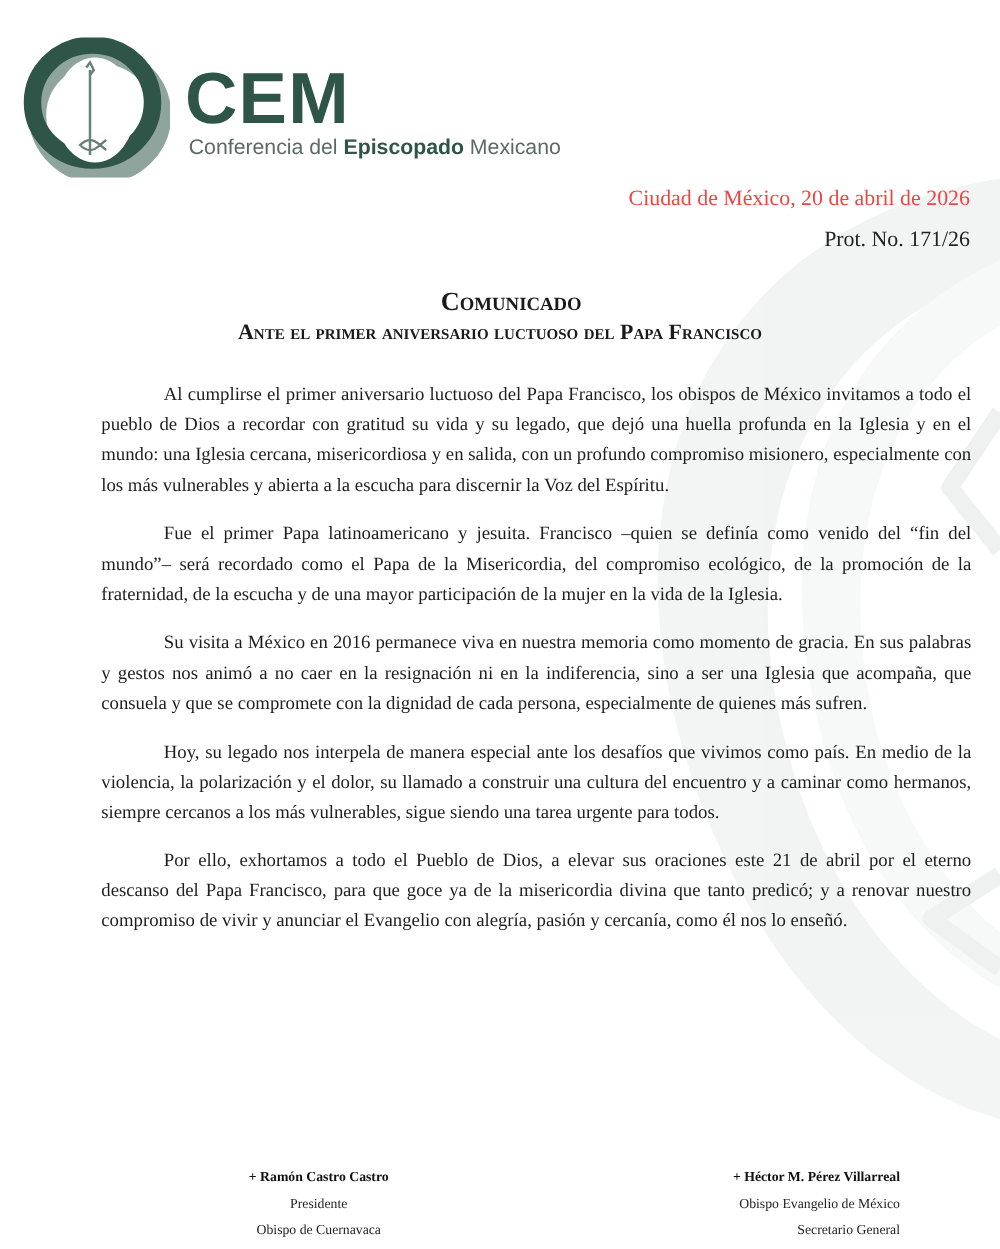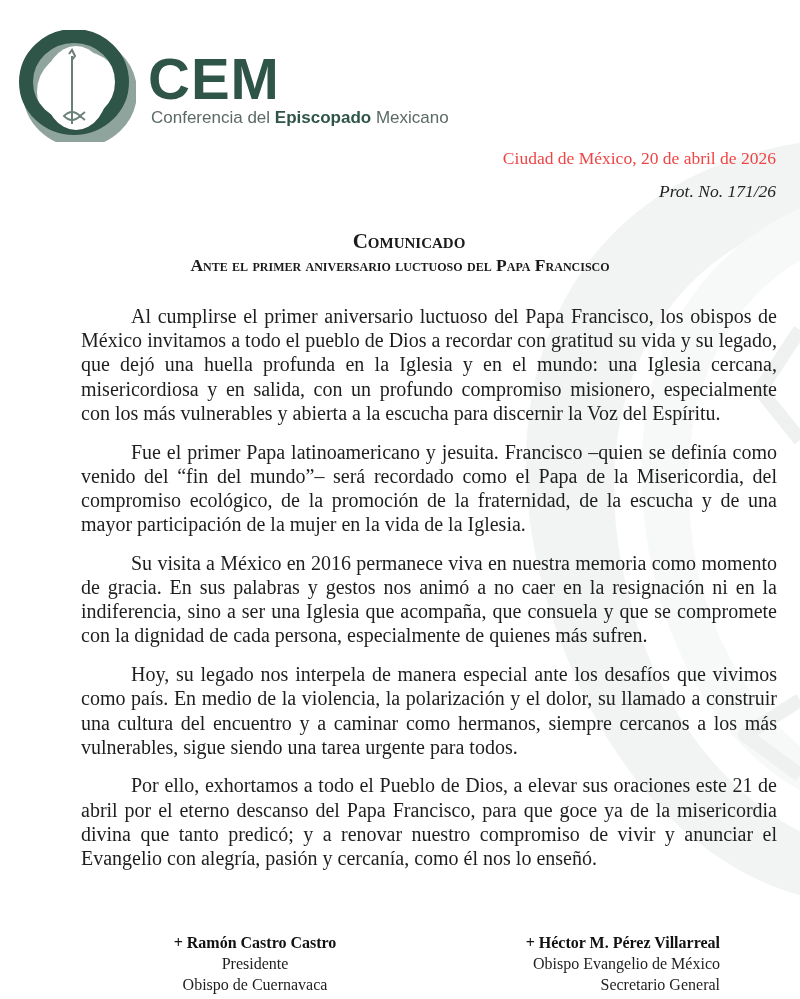--- a/index.html
+++ b/index.html
@@ -73,21 +73,20 @@
       right: 24px;
       top: 132px;
       font-size: 17.5px;
       color: #ef4444;
     }
     .prot-line {
       position: absolute;
       right: 24px;
       top: 165px;
       font-size: 17.5px;
-      font-style: italic;
       color: #222;
     }
 
     
     .title-block {
       position: absolute;
       left: 0;
       right: 0;
       top: 213px;
       text-align: center;
@@ -107,41 +106,41 @@
       display: block;
       padding-left: 0;
     }
 
     
     .body-text {
       position: absolute;
       left: 81px;
       width: 696px;
       top: 288px;
-      font-size: 20px;
+      font-size: 15px;
       line-height: 24.2px;
       text-align: justify;
       color: #1e1e1e;
     }
     .body-text p {
       margin: 0 0 14.5px 0;
       text-indent: 50px;
     }
 
     
     .signatures {
       position: absolute;
       left: 0;
       right: 0;
       top: 916px;
     }
     .sig {
       position: absolute;
       text-align: center;
-      font-size: 16px;
+      font-size: 11px;
       line-height: 21px;
       color: #1e1e1e;
     }
     .sig-left { left: 150px; width: 210px; }
     .sig-right { left: 470px; width: 250px; text-align: right; }
     .sig-name { font-weight: bold; display: block; color: #111; }
     .sig-role { display: block; }
   </style>
 </head>
 <body>

